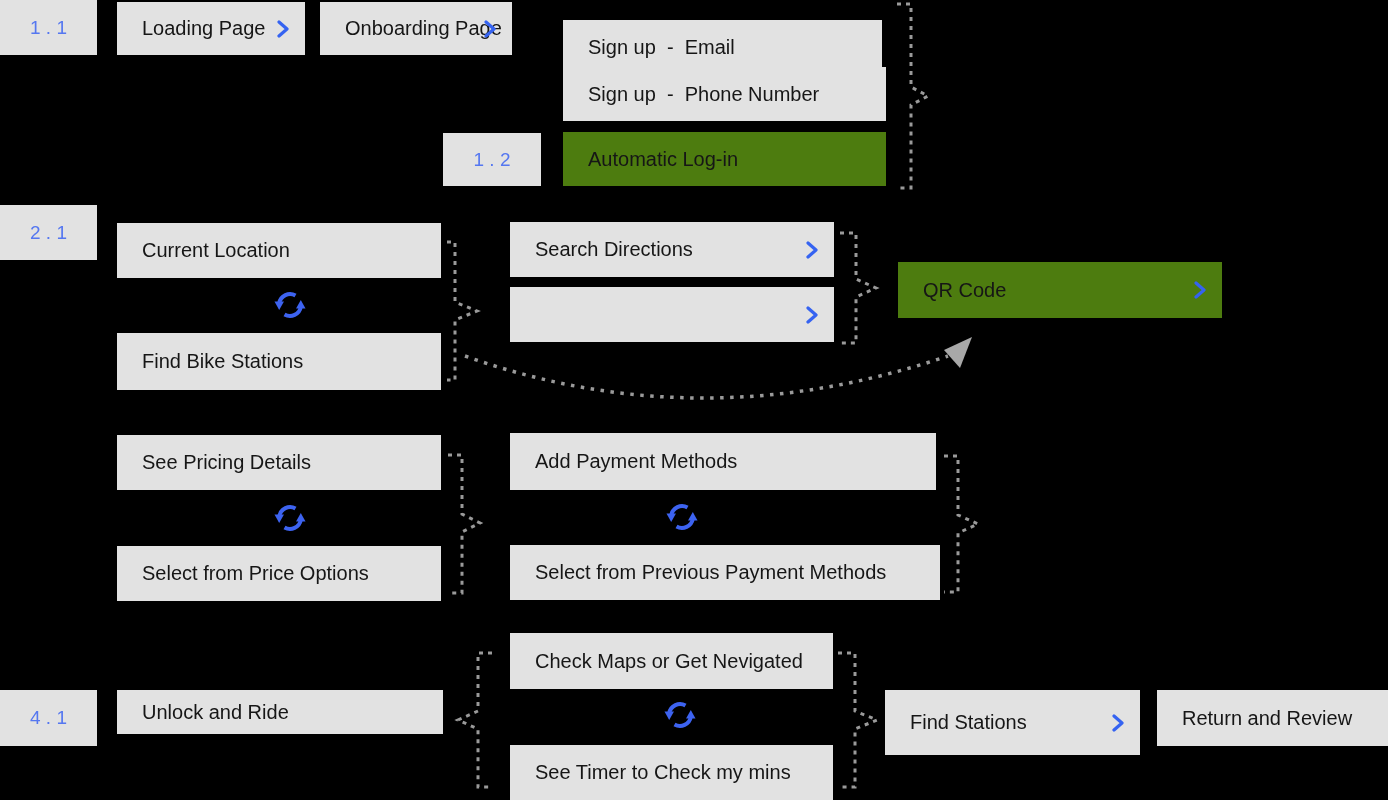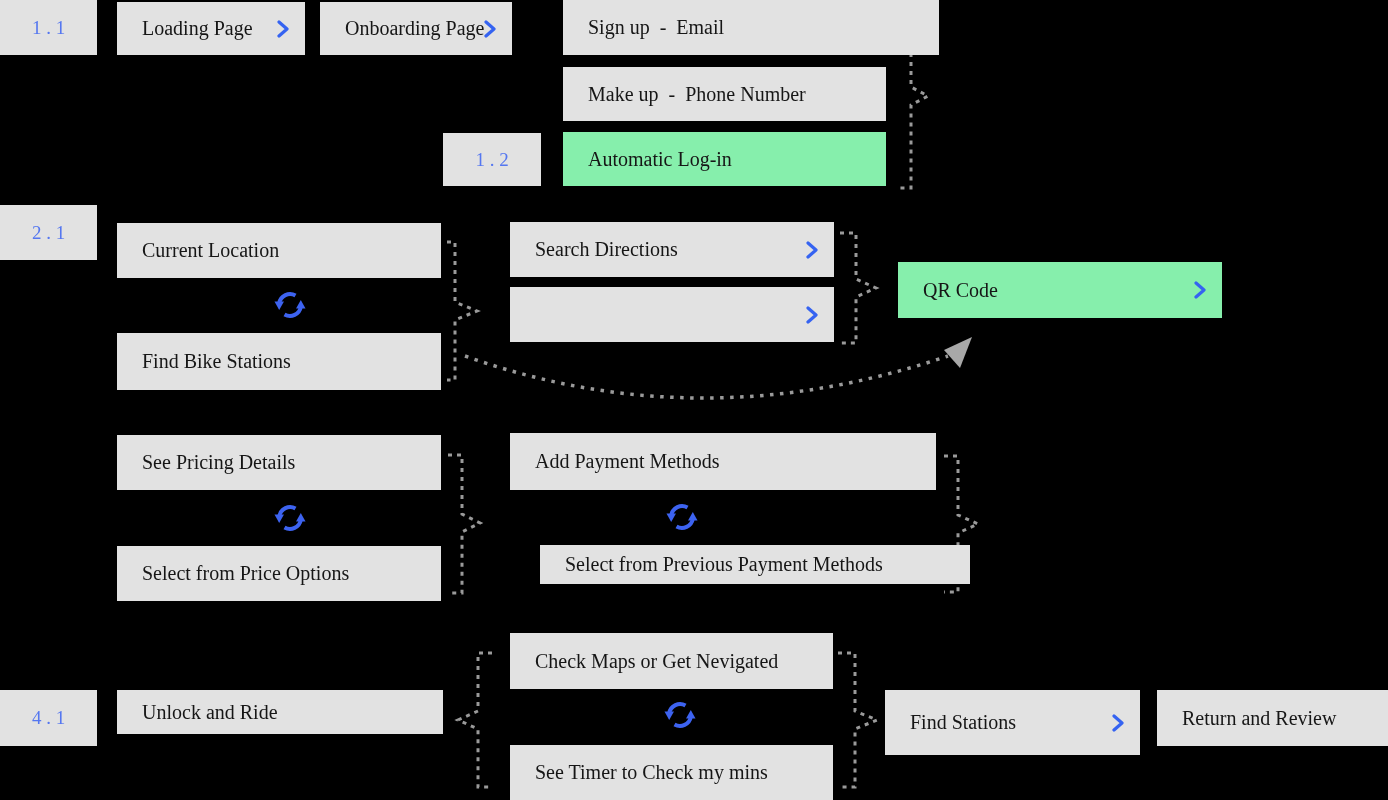--- a/index.html
+++ b/index.html
@@ -1,27 +1,27 @@
 <!DOCTYPE html>
 <html><head>
 <meta charset="utf-8">
 <style>
   html,body { margin:0; padding:0; background:#000; }
   .canvas {
     position:relative; width:1388px; height:800px;
     background:#000000; overflow:hidden;
-    font-family:Liberation Serif, serif;
+    font-family:Liberation Sans, sans-serif;
   }
   .box {
     position:absolute; display:flex; align-items:center;
     background:#e2e2e2; color:#161616;
     font-size:20px; padding-left:25px; box-sizing:border-box;
     white-space:pre;
   }
-  .box.dark { background:#86efac; }
+  .box.dark { background:#4d7c0f; }
   .lbl {
     position:absolute; display:flex; align-items:center; justify-content:center;
     background:#e2e2e2; color:#5577f0; font-size:19px; white-space:pre;
     box-sizing:border-box;
   }
   .chev { position:absolute; right:16px; top:50%; transform:translateY(-50%); }
   .sync { position:absolute; width:36px; height:36px; }
   .overlay { position:absolute; left:0; top:0; pointer-events:none; }
 </style>
 </head>
@@ -52,26 +52,26 @@
       </svg>
   </div>
 
   <div class="box" style="left:320px;top:2px;width:192px;height:53px">
     <span>Onboarding Page</span>
     <svg class="chev" width="12" height="18" viewBox="0 0 12 18">
         <path d="M2 2 L10 9 L2 16" fill="none" stroke="#3563f1" stroke-width="3.2" stroke-linecap="round" stroke-linejoin="round"></path>
       </svg>
   </div>
 
-  <div class="box" style="left:563px;top:0;width:376px;height:55px">
+  <div class="box" style="left:563px;top:20px;width:319px;height:55px">
     <span>Sign up  -  Email</span>
   </div>
 
   <div class="box" style="left:563px;top:67px;width:323px;height:54px">
-    <span>Make up  -  Phone Number</span>
+    <span>Sign up  -  Phone Number</span>
   </div>
 
   <div class="lbl" style="left:443px;top:133px;width:98px;height:53px"><span>1 . 2</span></div>
 
   <div class="box dark" style="left:563px;top:132px;width:323px;height:54px">
     <span>Automatic Log-in</span>
   </div>
 
   <div class="lbl" style="left:0;top:205px;width:97px;height:55px"><span>2 . 1</span></div>
 
@@ -136,21 +136,21 @@
 
   <svg class="sync" style="left:664px;top:499px" viewBox="0 0 36 36">
     <g stroke="#3d63f0" stroke-width="4" fill="none">
       <path d="M23.5 8.5 A11 11 0 0 0 7.2 16.1"></path>
       <path d="M12.5 27.5 A11 11 0 0 0 28.8 19.9"></path>
     </g>
     <polygon points="2.5,14.5 12,14.5 7.2,23" fill="#3d63f0"></polygon>
     <polygon points="24,21.5 33.5,21.5 28.8,13" fill="#3d63f0"></polygon>
   </svg>
 
-  <div class="box" style="left:540px;top:545px;width:430px;height:39px">
+  <div class="box" style="left:510px;top:545px;width:430px;height:55px">
     <span>Select from Previous Payment Methods</span>
   </div>
 
 
   <div class="box" style="left:510px;top:633px;width:323px;height:56px">
     <span>Check Maps or Get Nevigated</span>
   </div>
 
   <div class="lbl" style="left:0;top:690px;width:97px;height:56px"><span>4 . 1</span></div>
 

